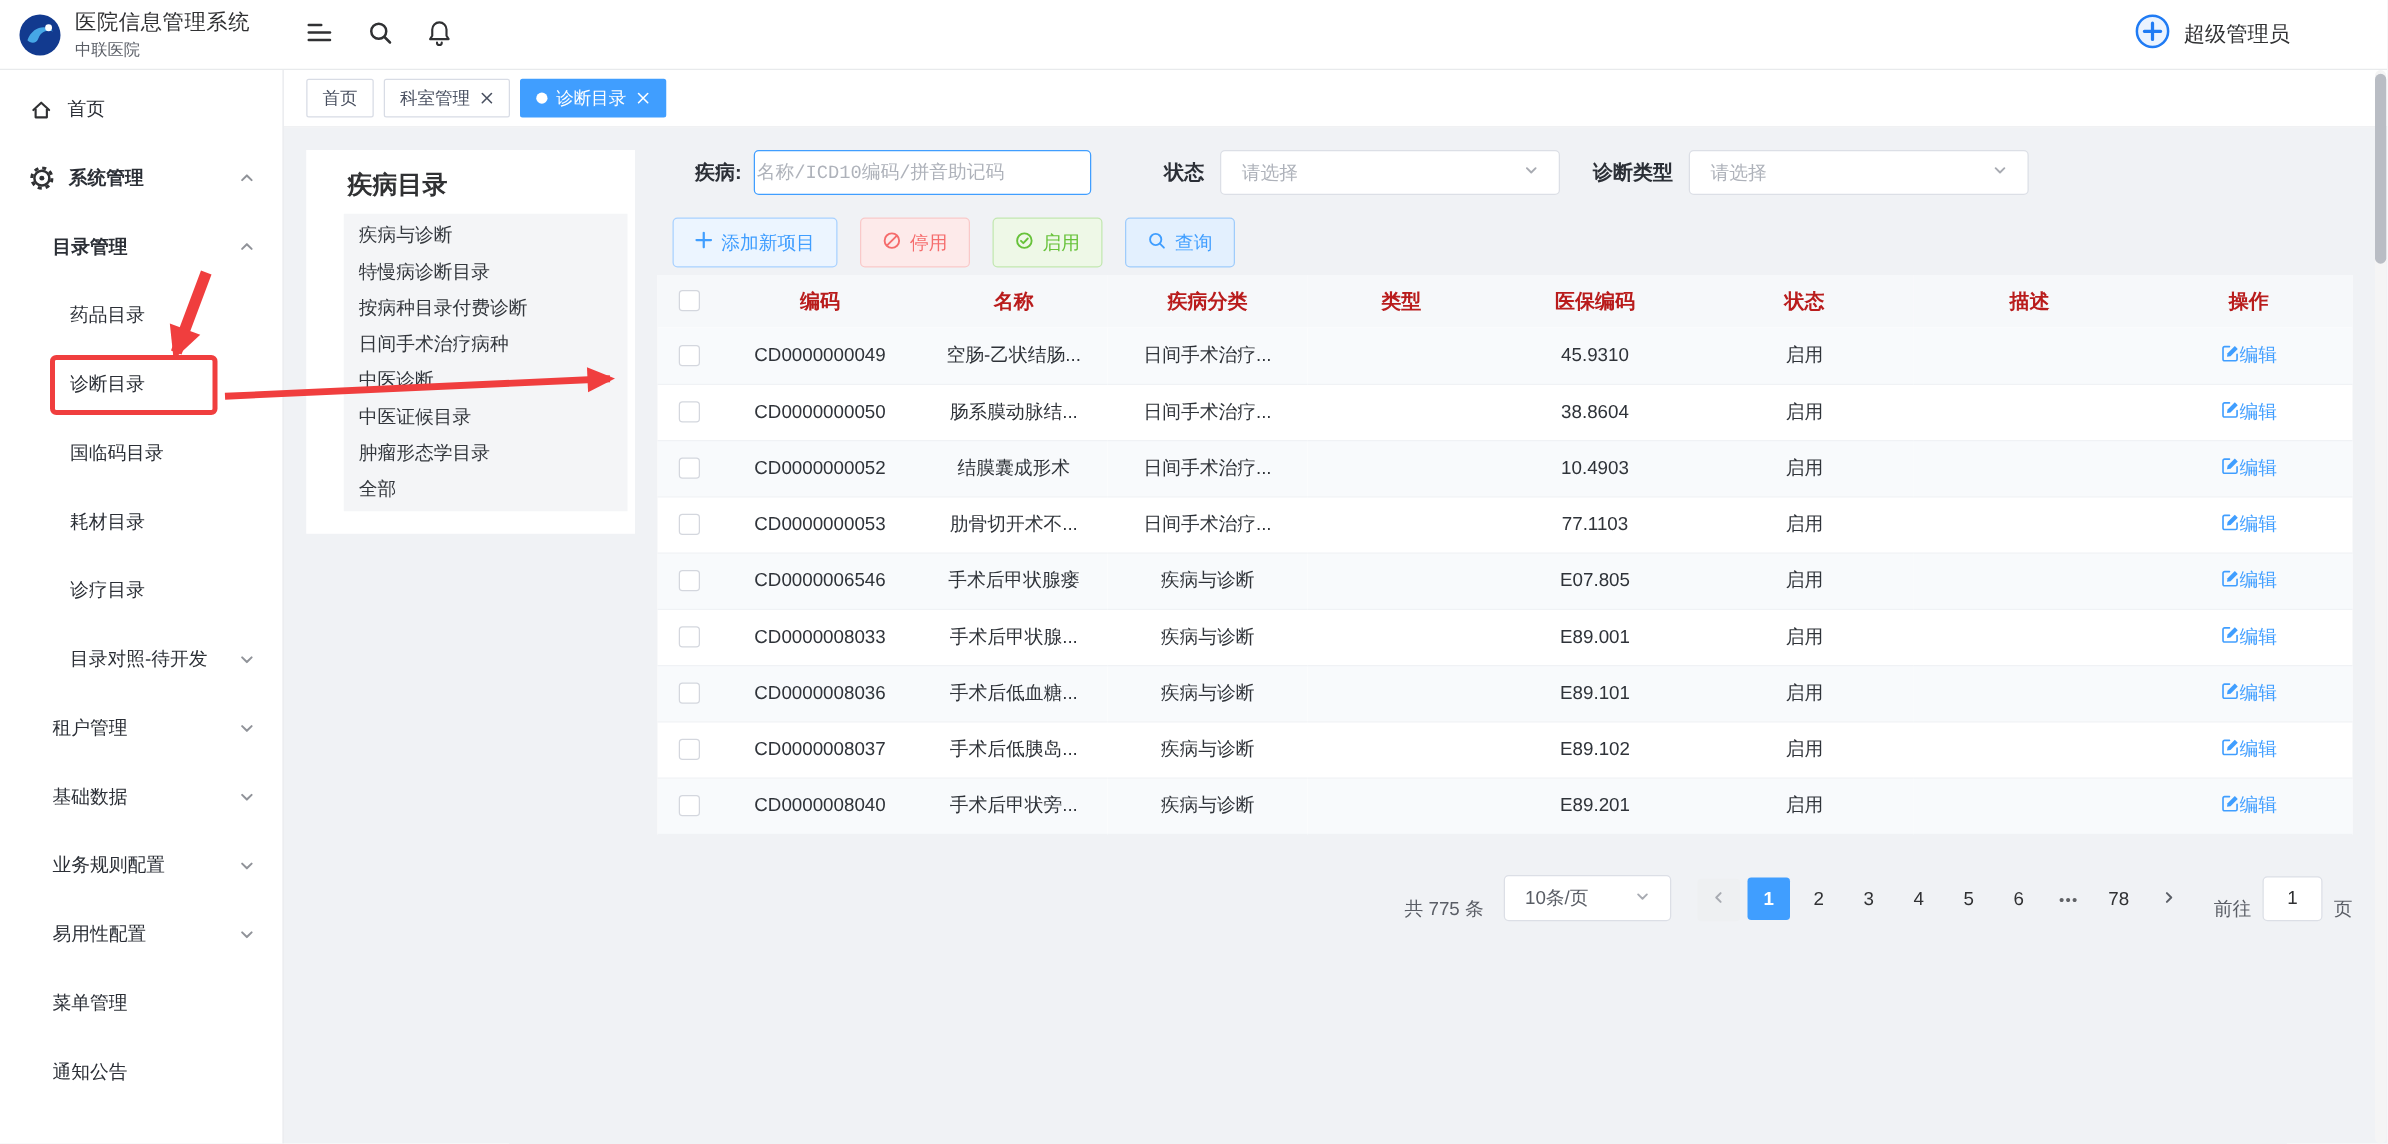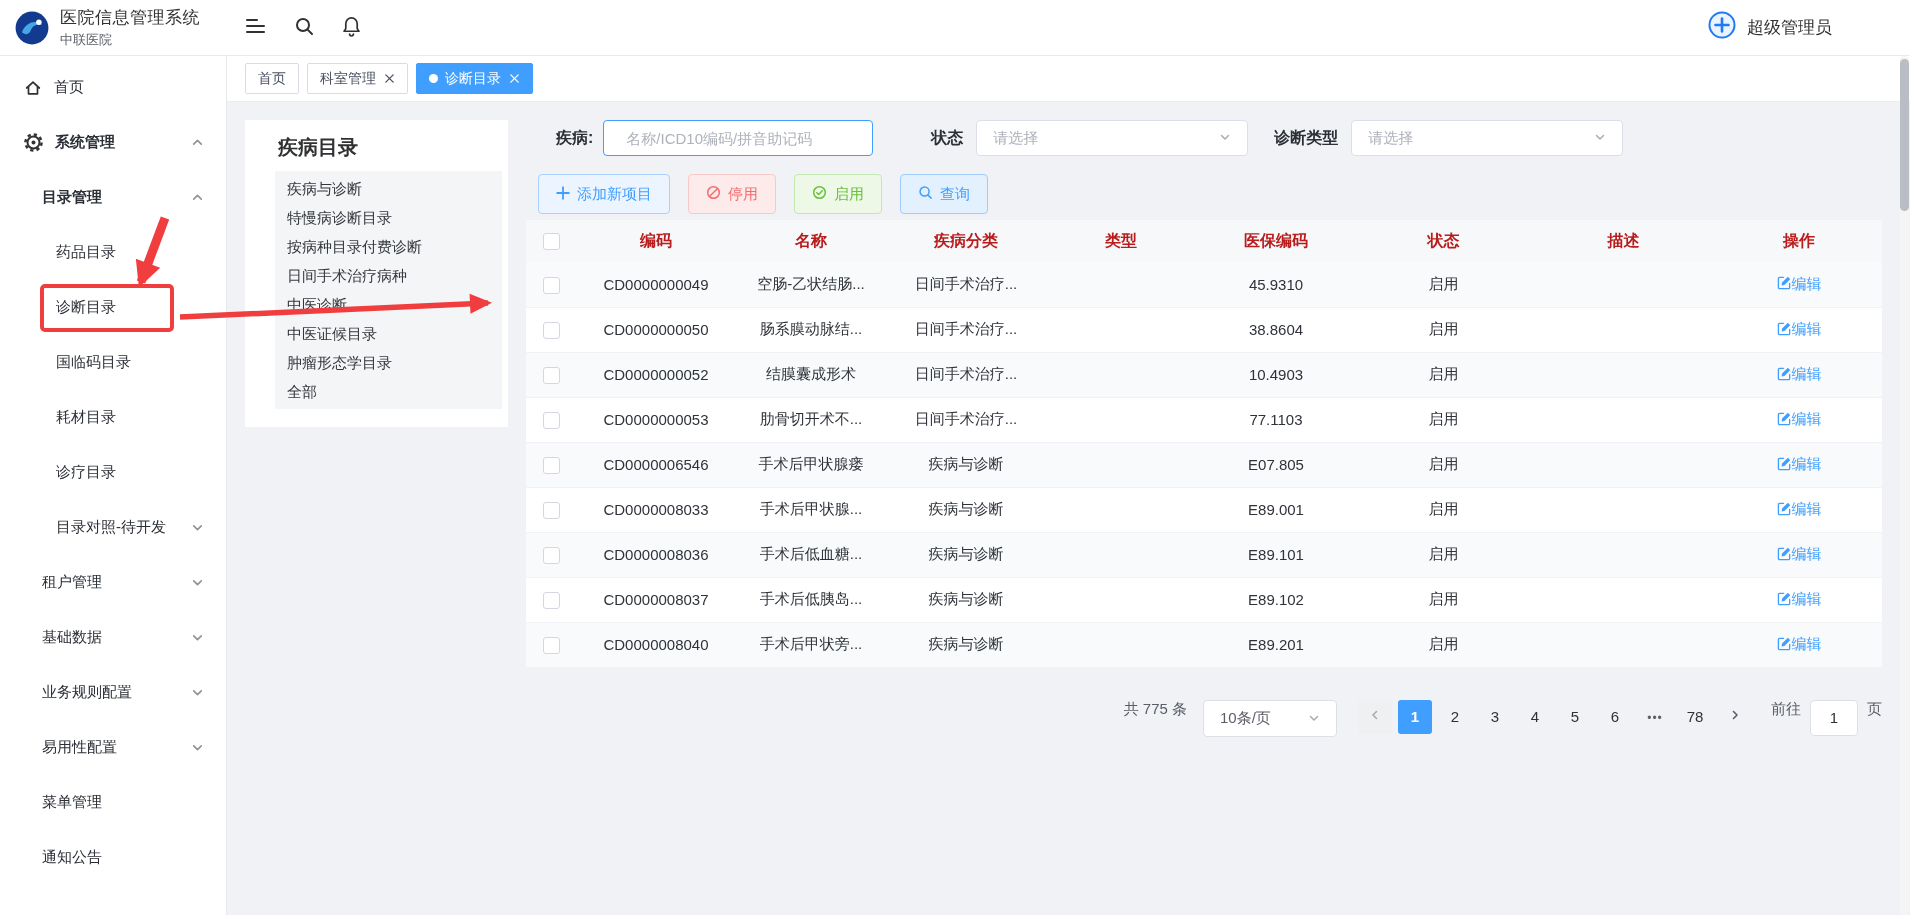--- a/index.html
+++ b/index.html
@@ -41,42 +41,42 @@
   .tree-list{margin:0 6px 8px 30px;background:#f4f5f7;padding:3px 0}
   .tree-item{height:29px;line-height:29px;padding-left:12px;font-size:15px;color:#33373d;cursor:pointer;white-space:nowrap}
 
   
   .right-col{width:1356px;flex:0 0 auto}
   .filters{display:flex;align-items:center;height:36px}
   .f-label{font-size:16px;font-weight:600;color:#2b2f36;white-space:nowrap}
   .lbl-disease{margin-left:30px;margin-right:10px}
   .lbl-status{margin-left:58px;margin-right:13px}
   .lbl-type{margin-left:26px;margin-right:13px}
-  .f-input{width:270px;height:36px;border:1.5px solid #409eff;border-radius:4px;padding:0 22px;font-size:15px;color:#0f766e;outline:none;font-family:Liberation Sans, sans-serif}
+  .f-input{width:270px;height:36px;border:1.5px solid #409eff;border-radius:4px;padding:0 1px;font-size:15px;color:#0f766e;outline:none;font-family:Liberation Mono, monospace}
   .f-input::placeholder{color:#aeb2ba}
   .f-select{width:272px;height:36px;border:1px solid #dcdfe6;border-radius:4px;background:#fff;display:flex;align-items:center;justify-content:space-between;padding:0 16px;cursor:pointer}
   .f-select .ph{font-size:15px;color:#aeb2ba}
 
   .toolbar{display:flex;align-items:flex-end;margin:18px 12px 6px}
   .btn{height:40px;padding:0 17px;border-radius:4px;font-size:15px;display:inline-flex;align-items:center;gap:7px;border:1px solid transparent;cursor:pointer;font-family:inherit;margin-right:18px}
   .btn-add{color:#409eff;background:#ecf5ff;border-color:#a8d1ff}
   .btn-disable{color:#f56c6c;background:#fdeaea;border-color:#f9c9c9}
   .btn-enable{color:#67c23a;background:#eef8e7;border-color:#c2e7b0}
   .btn-search{color:#409eff;background:#e3f0fe;border-color:#9fccfb}
 
   .table-card{background:#fff}
   table{width:100%;border-collapse:collapse;table-layout:fixed}
   thead th{height:42px;background:#f6f8fa;font-size:16px;font-weight:700;color:#b91c1c;text-align:center}
   tbody td{height:45px;font-size:15px;color:#2f3339;text-align:center;border-bottom:1px solid #f0f2f5;overflow:hidden;white-space:nowrap;text-overflow:ellipsis}
   tbody tr:nth-child(odd) td{background:#f8fafc}
   .cb{display:inline-block;width:17px;height:17px;border:1px solid #d4d7de;border-radius:3px;background:#fff;vertical-align:middle;cursor:pointer}
   .edit-link{display:inline-flex;align-items:center;gap:0;color:#409eff;cursor:pointer;font-size:15px}
 
   
-  .pagebar{display:flex;align-items:flex-start;justify-content:flex-end;margin-top:32px;font-size:15px;color:#5a5e66}
+  .pagebar{display:flex;align-items:flex-end;justify-content:flex-end;margin-top:32px;font-size:15px;color:#5a5e66}
   .total{margin-right:16px}
   .size-select{width:134px;height:37px;margin-right:18px}
   .size-select .sel-val{font-size:15px;color:#5a5e66}
   .pg-btn{width:34px;height:34px;border:none;border-radius:3px;display:inline-flex;align-items:center;justify-content:center;cursor:pointer;background:transparent;margin:0 3px}
   .pg-btn.prev{background:#eef0f2}
   .pg-num{min-width:34px;height:34px;border:none;border-radius:3px;background:transparent;font-size:15px;color:#303133;cursor:pointer;margin:0 3px;font-family:inherit}
   .pg-num.active{background:#409eff;color:#fff;font-weight:600}
   .pg-num.more{color:#606266;letter-spacing:1px;font-size:12px}
   .goto-label{margin-left:16px}
   .goto-input{width:48px;height:36px;border:1px solid #dcdfe6;border-radius:4px;text-align:center;font-size:15px;color:#303133;margin:0 9px;outline:none;font-family:inherit}

